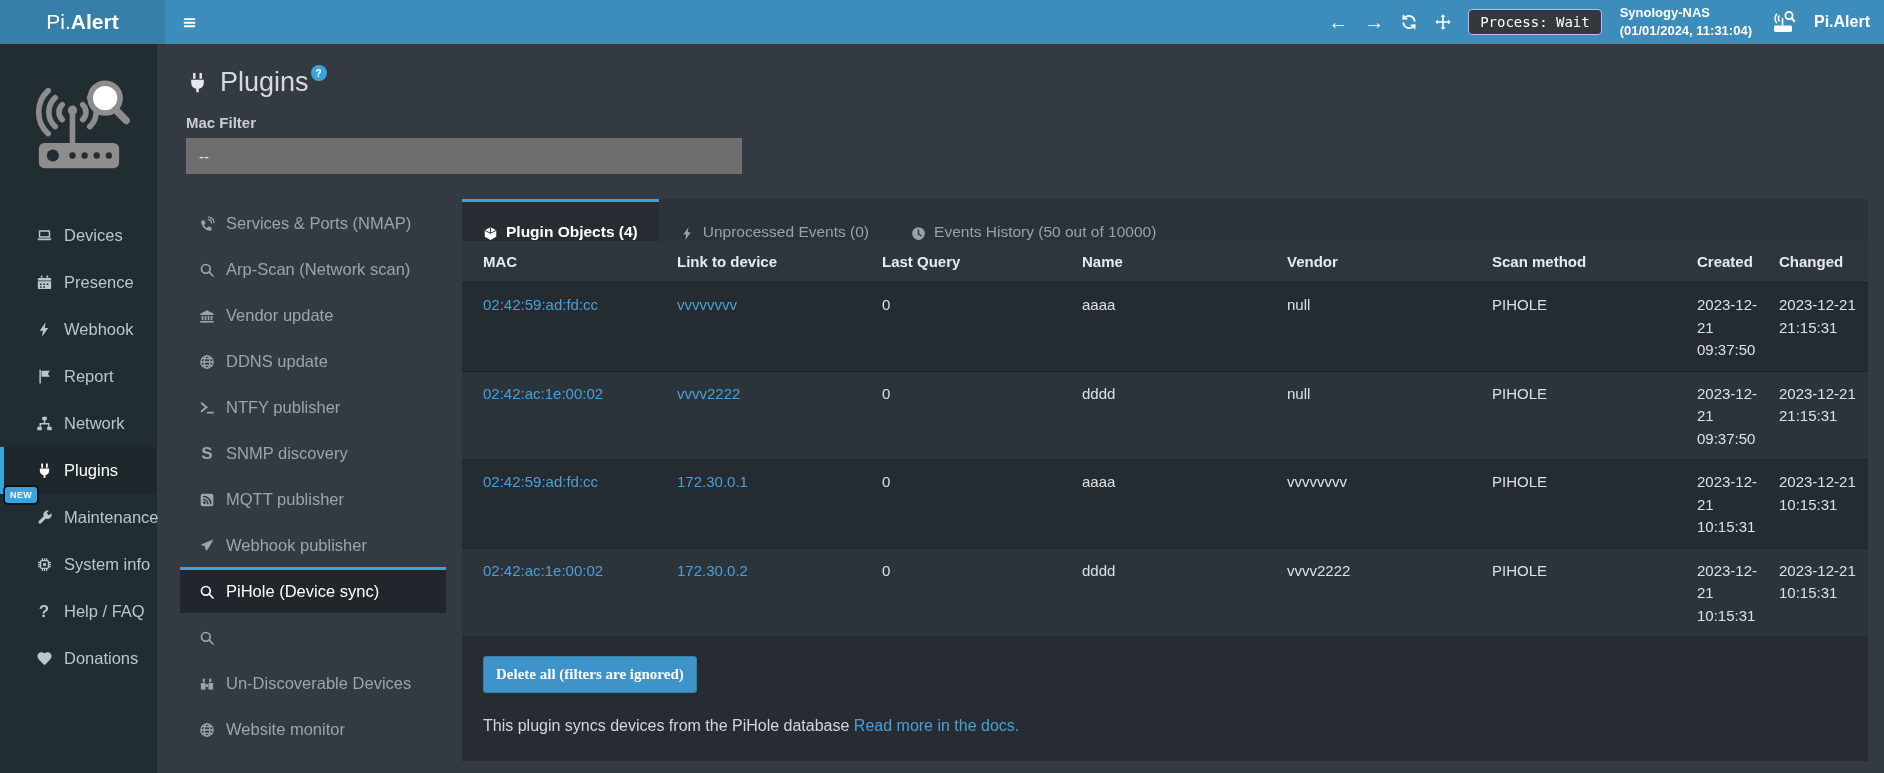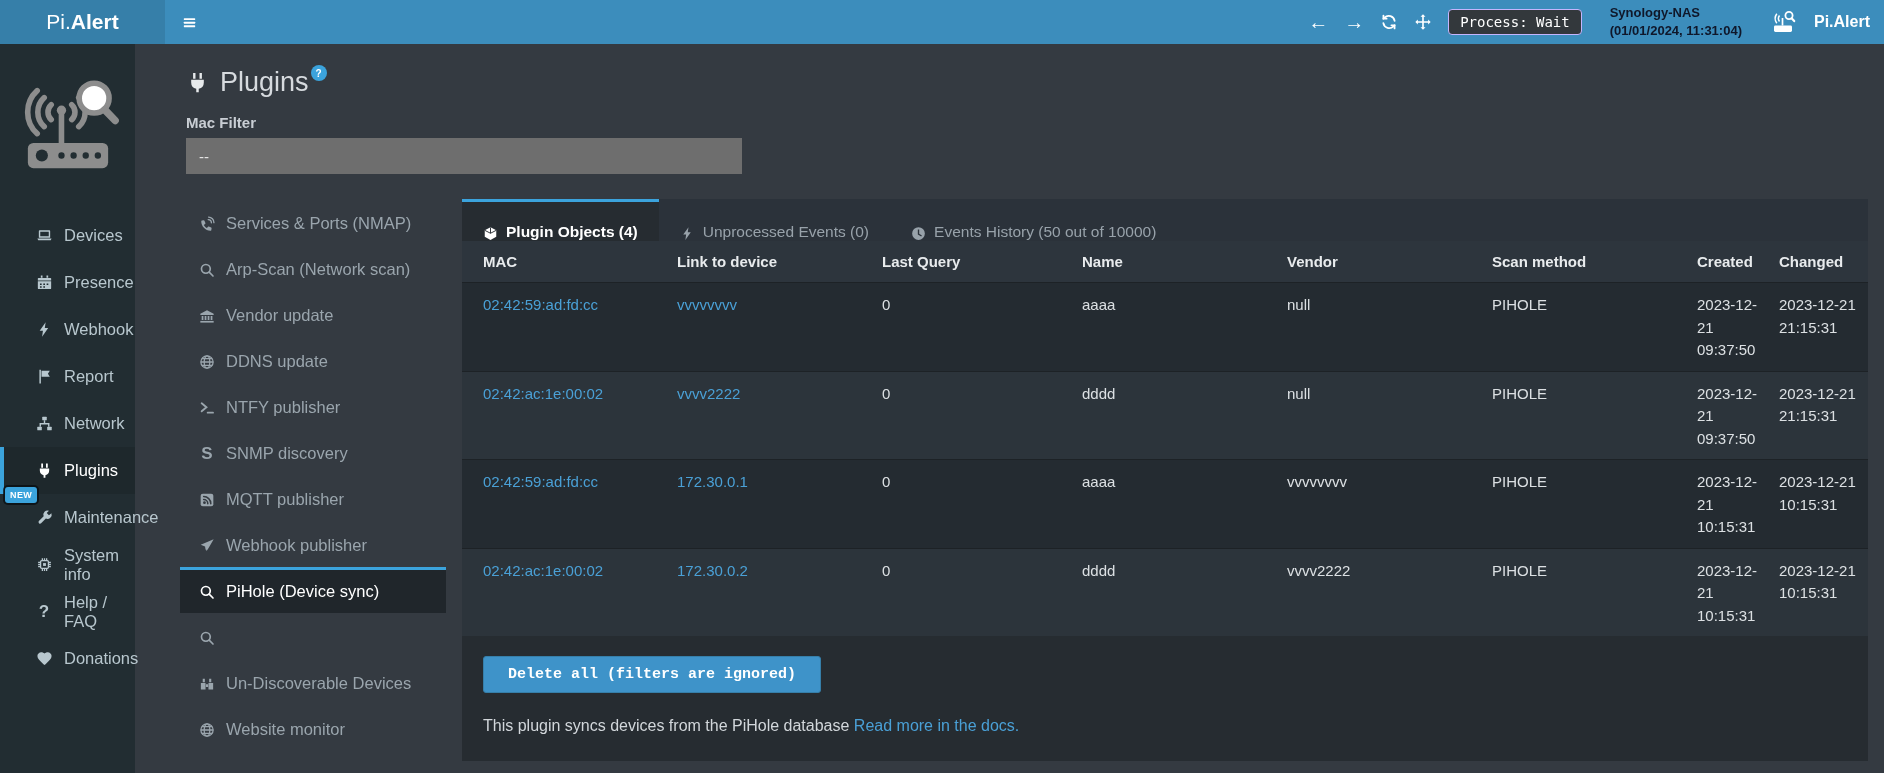--- a/index.html
+++ b/index.html
@@ -21,29 +21,29 @@
   .brand-light{font-weight:300}
   .brand-bold{font-weight:700}
   .nav-rest{flex:1;display:flex;align-items:center;padding:0 14px 0 16px;color:#fff}
   .hamburger{cursor:pointer;color:#fff}
   .hamburger svg{width:17px;height:17px}
   .nav-right{display:flex;align-items:center;gap:16px;margin-left:auto}
   .nav-ic{font-size:20px;line-height:1;cursor:pointer;color:#fff;font-weight:700}
   .nav-ic svg{width:18px;height:18px}
   .process-badge{font-family:"DejaVu Sans Mono",monospace;font-size:14px;background:var(--badge);
                  border:1px solid #c4b5fd;border-radius:4px;padding:4px 11px;color:#fff;white-space:nowrap}
-  .host-block{font-size:13px;line-height:1.4;color:#0f172a;margin:0 12px}
+  .host-block{font-size:13px;line-height:1.4;color:#ffffff;margin:0 2px}
   .host-name{font-weight:700}
   .host-time{font-weight:600}
   .mini-router{color:#fff}
   .mini-router svg{width:28px;height:26px}
   .app-label{font-size:16px;font-weight:700;color:#fff}
 
   
-  .sidebar{position:absolute;top:44px;left:0;bottom:0;width:135px;background:var(--sidebar)}
+  .sidebar{position:absolute;top:44px;left:0;bottom:0;width:157px;background:var(--sidebar)}
   .logo-wrap{height:168px;display:flex;align-items:center;justify-content:center;color:#8d8d8d}
   .side-item{position:relative;display:flex;align-items:center;height:47px;padding-left:33px;
              color:#b8c7ce;font-size:16.5px;cursor:pointer;text-decoration:none}
   .side-item.active{background:#1e282c;color:#fff;border-left:4px solid var(--accent);padding-left:29px}
   .side-ic{width:22px;margin-right:9px;display:inline-flex;justify-content:center;align-items:center;flex:0 0 22px}
   .side-ic svg{width:17px;height:17px}
   .glyph-ic{font-size:17px;font-weight:700;line-height:1}
   .new-badge{position:absolute;left:5px;top:-7px;background:var(--accent);color:#fff;font-size:9px;
              font-weight:700;padding:3px 5px;border-radius:3px;letter-spacing:.4px;
              box-shadow:0 0 0 2px rgba(8,14,18,.75);z-index:2}
@@ -83,22 +83,22 @@
   th{background:var(--headerRow);color:#e8ebed;font-weight:700;text-align:left;
      padding:12px 8px 12px 0;white-space:nowrap;overflow:hidden}
   td{padding:11px 8px 9px 0;vertical-align:top;color:#dce0e3;line-height:1.5;overflow:hidden}
   th:first-child,td:first-child{padding-left:21px}
   tbody tr{border-top:1px solid rgba(0,0,0,.22)}
   tbody tr:nth-child(odd){background:var(--rowOdd)}
   tbody tr:nth-child(even){background:var(--rowEven)}
   .cell-link{color:var(--link);text-decoration:none;cursor:pointer}
 
   .delete-btn{margin:20px 0 0 21px;background:var(--button);border:1px solid #367fa9;color:#fff;
-              font-size:15px;font-weight:700;padding:9px 24px;border-radius:3px;cursor:pointer;
-              font-family:Liberation Mono, monospace}
+              font-size:15px;font-weight:700;padding:9px 12px;border-radius:3px;cursor:pointer;
+              font-family:Liberation Serif, serif}
   .note{margin:24px 0 0 21px;font-size:16px;color:#d2d7db}
   .note-link{color:var(--link);cursor:pointer;text-decoration:none}
 </style>
 </head>
 <body>
 
 <header class="navbar">
   <div class="brand">
     <span class="brand-light">Pi.</span>
       <span class="brand-bold">Alert</span>

